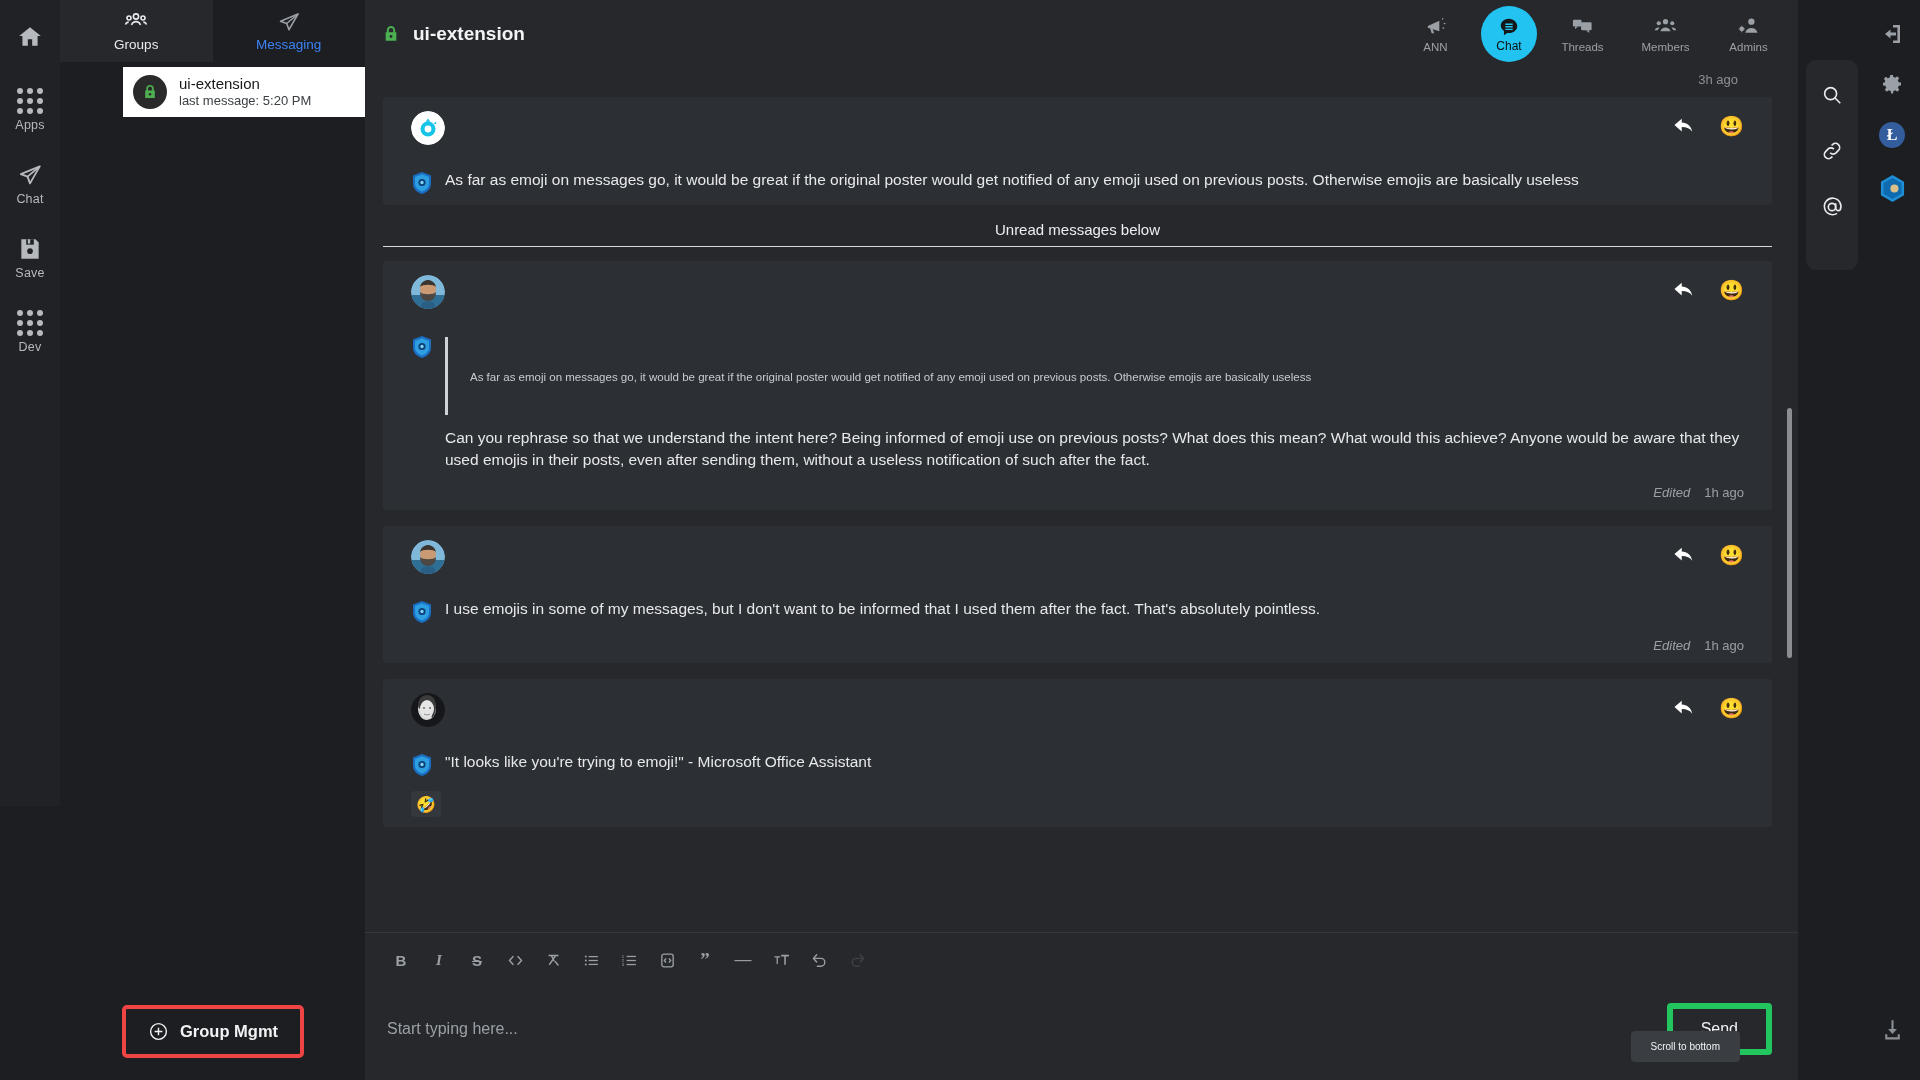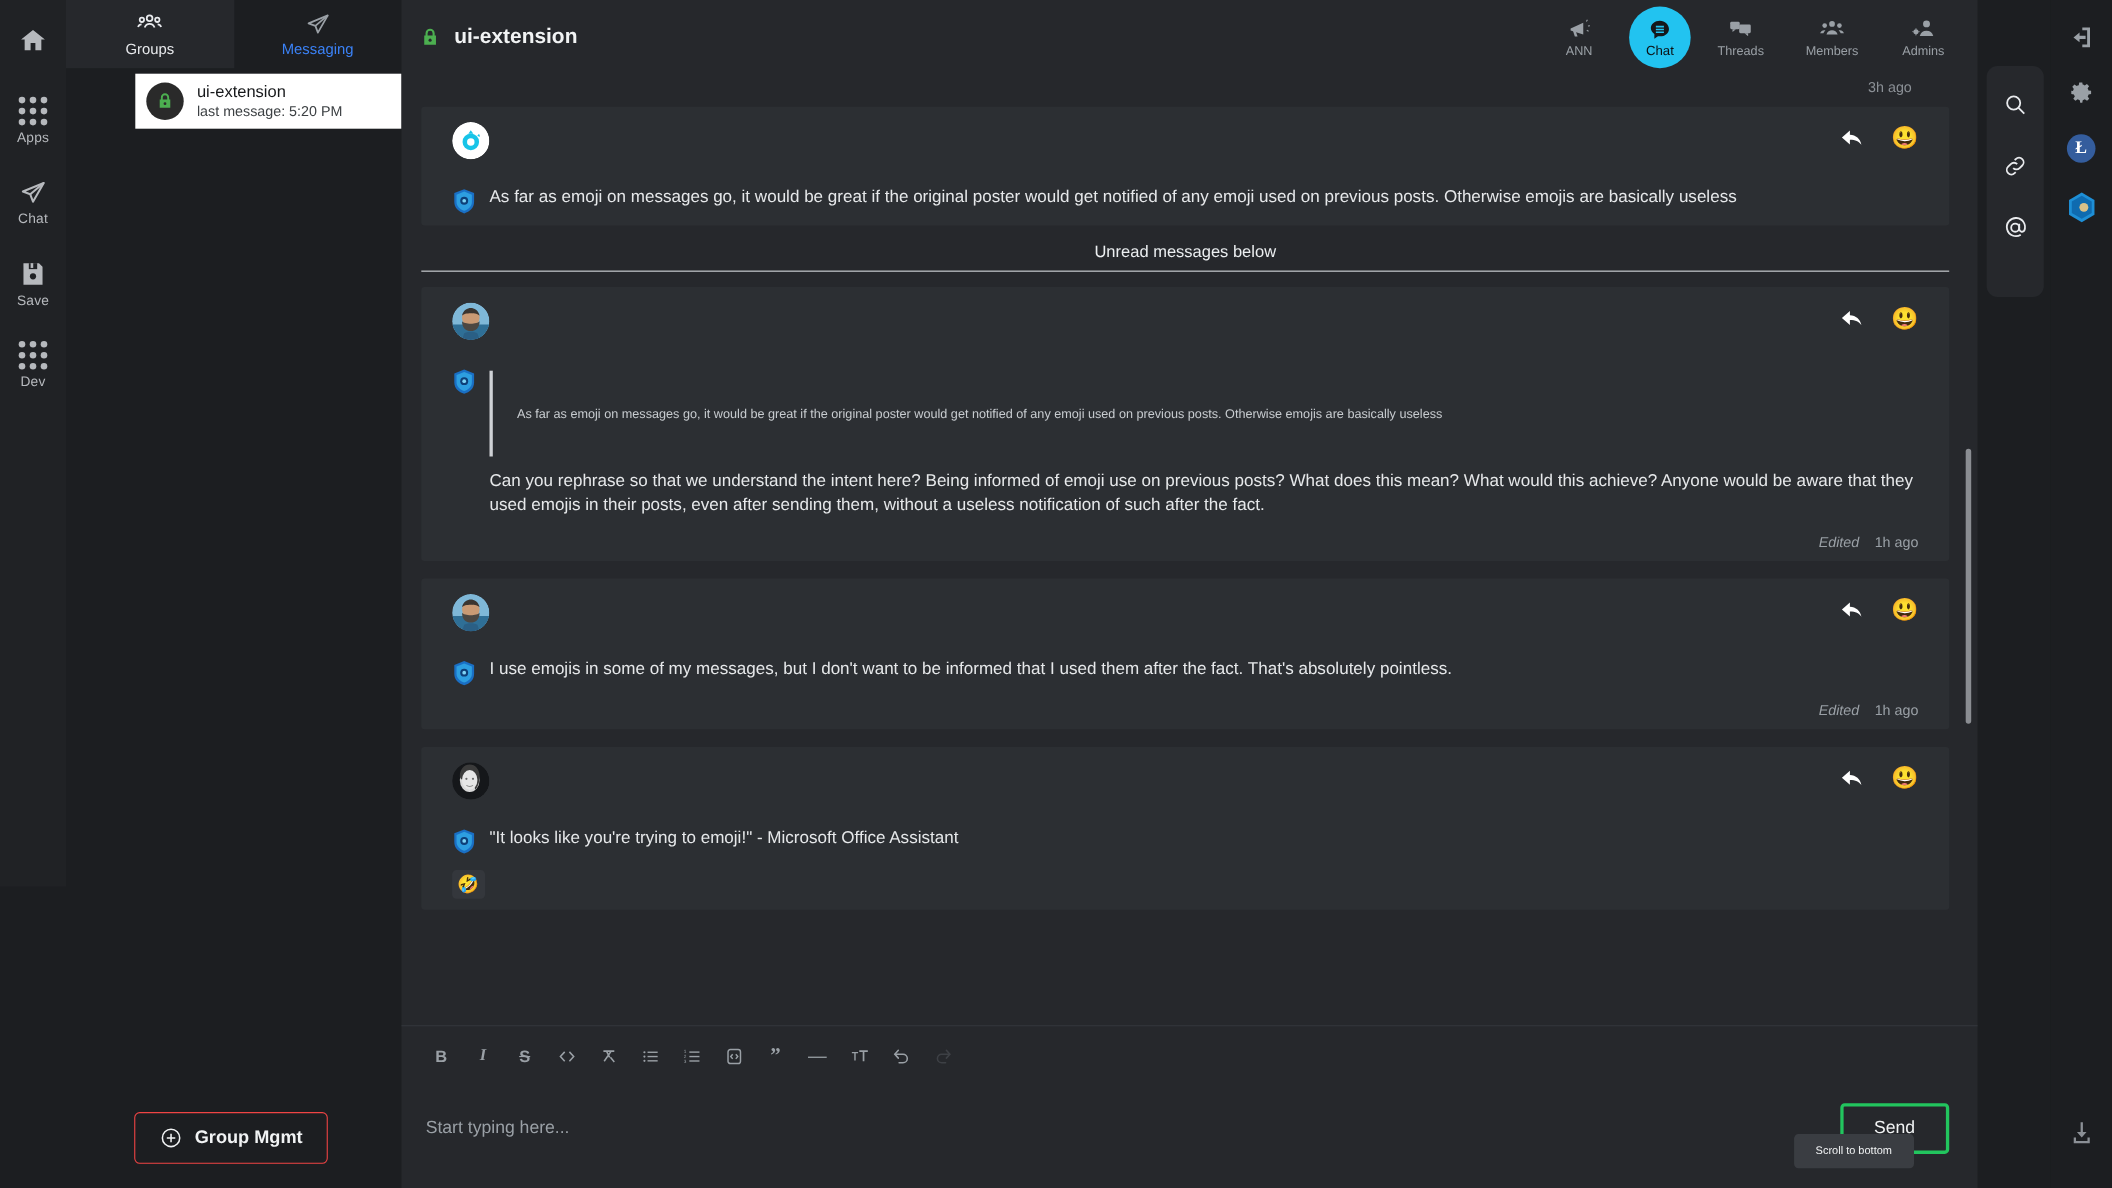--- a/index.html
+++ b/index.html
@@ -41,21 +41,21 @@
   }
   .grp-avatar { width: 34px; height: 34px; border-radius: 50%; background: #2a2a2a; display: flex; align-items: center; justify-content: center; flex: 0 0 34px; }
   .grp-avatar svg { width: 18px; height: 18px; fill: #4caf50; }
   .grp-meta { display: flex; flex-direction: column; line-height: 1.25; }
   .grp-name { font-size: 15px; color: #16181a; }
   .grp-sub { font-size: 13px; color: #3c4043; }
 
   .group-mgmt {
     position: absolute; left: 62px; bottom: 22px;
     display: flex; align-items: center; gap: 11px;
-    padding: 12px 22px; border: 1px solid #ef4444; border-radius: 5px;
+    padding: 12px 22px; border: 4px solid #ef4444; border-radius: 5px;
     background: #1c1e21; color: #f1f3f4; font-size: 16.5px; font-weight: bold; cursor: pointer;
   }
   .group-mgmt svg { width: 21px; height: 21px; stroke: #f1f3f4; fill: none; stroke-width: 1.6; }
 
   
   .main { flex: 1; background: #26282c; display: flex; flex-direction: column; position: relative; min-width: 0; }
   .chat-header { height: 68px; display: flex; align-items: center; padding: 0 12px 0 16px; flex: 0 0 68px; }
   .lock-ico { width: 20px; height: 20px; fill: #4caf50; margin-right: 12px; }
   .chan-title { font-size: 19px; font-weight: bold; color: #f1f3f4; }
   .hdr-spacer { flex: 1; }
@@ -103,21 +103,21 @@
 
   
   .composer { flex: 0 0 148px; border-top: 1px solid #34373c; padding: 10px 26px 0 22px; }
   .format-bar { display: flex; align-items: center; gap: 10px; height: 34px; }
   .fmt { width: 28px; height: 26px; display: flex; align-items: center; justify-content: center; cursor: pointer; color: #9aa0a6; font-size: 15px; }
   .fmt svg { width: 17px; height: 17px; fill: #9aa0a6; }
   .fmt.disabled, .fmt.disabled svg { opacity: .45; }
   .input-row { display: flex; align-items: center; margin-top: 26px; }
   .msg-input { flex: 1; background: transparent; border: none; outline: none; color: #e6e8ea; font-size: 16px; font-family: "Liberation Sans", sans-serif; }
   .msg-input::placeholder { color: #9aa0a6; }
-  .send-btn { background: transparent; border: 3px solid #22c55e; color: #f1f3f4; font-size: 16px; padding: 11px 28px; border-radius: 4px; cursor: pointer; font-family: "Liberation Sans", sans-serif; }
+  .send-btn { background: transparent; border: 6px solid #22c55e; color: #f1f3f4; font-size: 16px; padding: 11px 28px; border-radius: 4px; cursor: pointer; font-family: "Liberation Sans", sans-serif; }
 
   
   .right-panel { width: 66px; flex: 0 0 66px; background: #1c1e21; position: relative; }
   .rp-card { position: absolute; left: 8px; top: 60px; width: 52px; height: 210px; background: #26282c; border-radius: 10px; display: flex; flex-direction: column; align-items: center; padding-top: 24px; gap: 34px; }
   .rp-card svg { width: 22px; height: 22px; fill: none; stroke: #e8eaed; stroke-width: 1.8; cursor: pointer; }
 
   .edge-rail { width: 56px; flex: 0 0 56px; background: #1c1e21; position: relative; display: flex; flex-direction: column; align-items: center; padding-top: 22px; gap: 26px; }
   .edge-ico { width: 24px; height: 24px; cursor: pointer; }
   .edge-ico.gray { fill: #9aa0a6; }
   .ltc { width: 26px; height: 26px; border-radius: 50%; background: #345d9d; color: #fff; display: flex; align-items: center; justify-content: center; font-size: 16px; font-weight: bold; font-family: "Liberation Serif", serif; cursor: pointer; }

